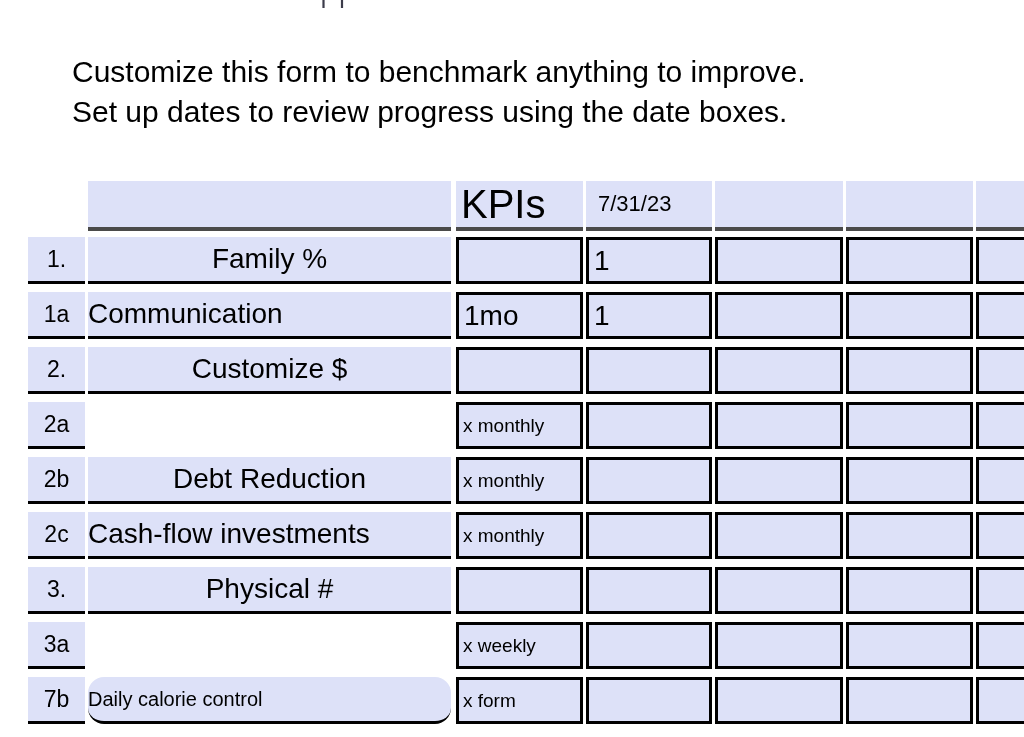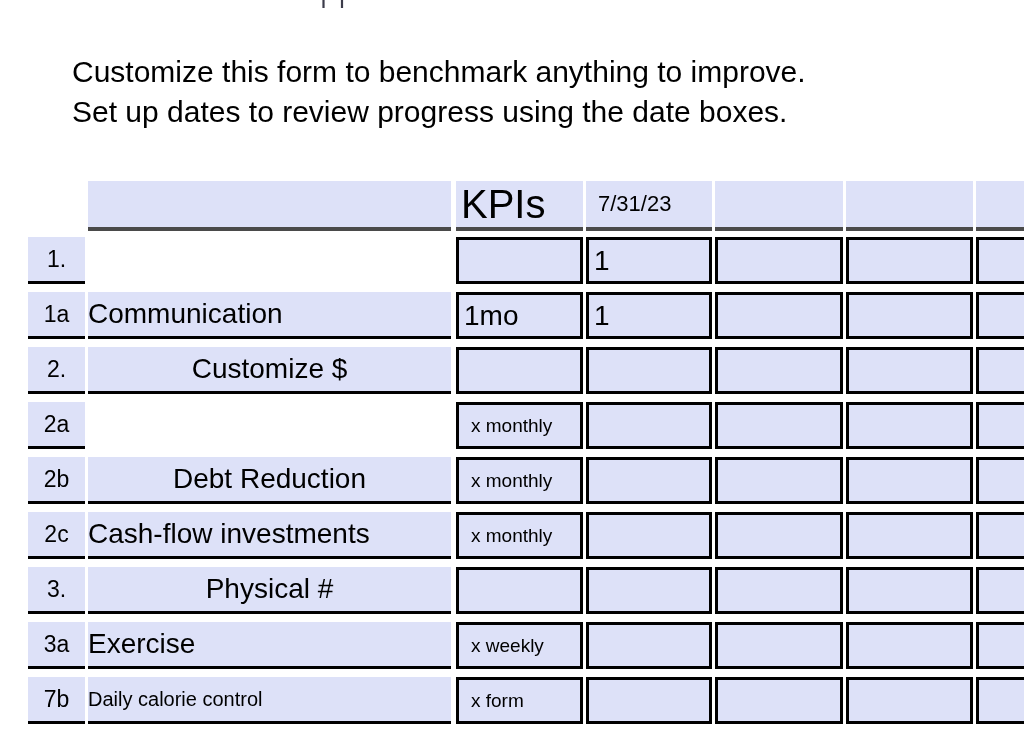--- a/index.html
+++ b/index.html
@@ -85,29 +85,29 @@
   }
   
   .c-label {
     left: 88px;
     width: 363px;
     padding-left: 0;
     font-size: 28px;
     border-bottom: 3px solid #000;
   }
   .c-label.center { justify-content: center; padding-left: 0; }
-  .c-label.small { font-size: 20px; }
+  .c-label.small { font-size: 20px; border-radius: 16px; }
 
   
   .c-box {
     border: 3px solid #000;
     padding-left: 5px;
     font-size: 28px;
   }
-  .c-box.small  { font-size: 19px; padding-left: 12px; }
+  .c-box.small  { font-size: 19px; padding-left: 4px; }
   .c-box.kpi    { left: 456px;  width: 127px; }
   .c-box.d1     { left: 586px;  width: 126px; }
   .c-box.d2     { left: 715px;  width: 128px; }
   .c-box.d3     { left: 846px;  width: 127px; }
   .c-box.d4     { left: 976px;  width: 127px; }
 
   
   .header-row .cell {
     border: none;
     border-bottom: 4px solid #4a4a4a;
@@ -140,20 +140,21 @@
     <div class="cell c-box kpi h-kpi">KPIs</div>
     <div class="cell c-box d1 h-date">7/31/23</div>
     <div class="cell c-box d2 h-date"></div>
     <div class="cell c-box d3 h-date"></div>
     <div class="cell c-box d4 h-date"></div>
   </div>
 
   <div id="rows-host">
       <div class="row">
         <div class="cell c-num">1.</div>
+        <div class="cell c-label center">Family %</div>
         <div class="cell c-box kpi"></div>
         <div class="cell c-box d1">1</div>
         <div class="cell c-box d2"></div>
         <div class="cell c-box d3"></div>
         <div class="cell c-box d4"></div>
       </div>
       <div class="row">
         <div class="cell c-num">1a</div>
         <div class="cell c-label">Communication</div>
         <div class="cell c-box kpi">1mo</div>
@@ -201,21 +202,20 @@
         <div class="cell c-num">3.</div>
         <div class="cell c-label center">Physical #</div>
         <div class="cell c-box kpi"></div>
         <div class="cell c-box d1"></div>
         <div class="cell c-box d2"></div>
         <div class="cell c-box d3"></div>
         <div class="cell c-box d4"></div>
       </div>
       <div class="row">
         <div class="cell c-num">3a</div>
-        <div class="cell c-label">Exercise</div>
         <div class="cell c-box kpi small">x weekly</div>
         <div class="cell c-box d1"></div>
         <div class="cell c-box d2"></div>
         <div class="cell c-box d3"></div>
         <div class="cell c-box d4"></div>
       </div>
       <div class="row">
         <div class="cell c-num">7b</div>
         <div class="cell c-label small">Daily calorie control</div>
         <div class="cell c-box kpi small">x form</div>

